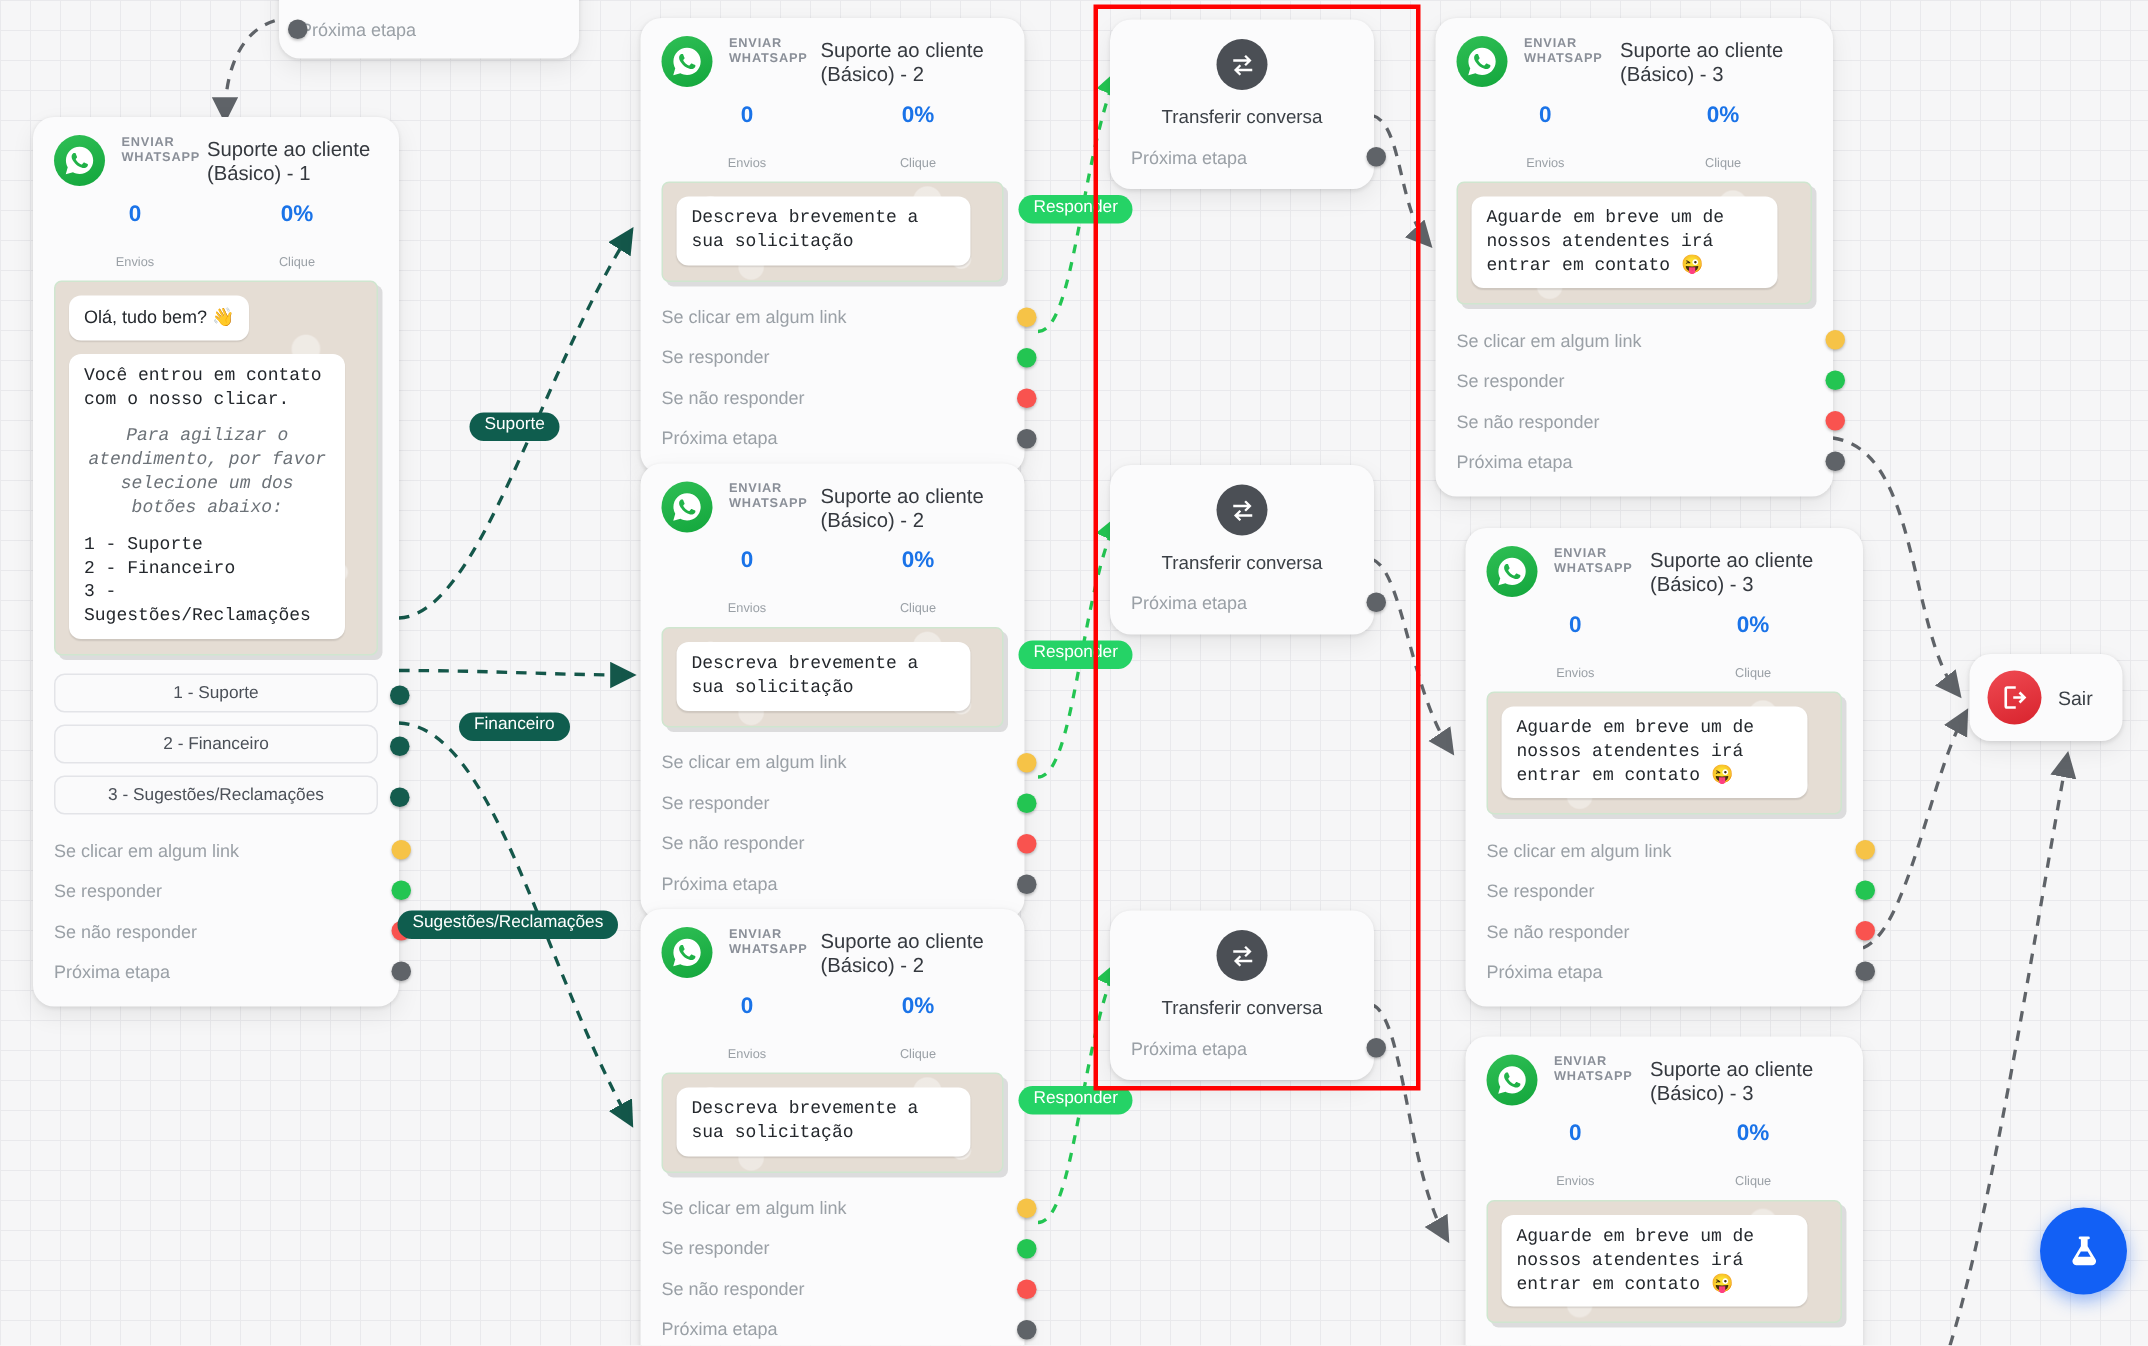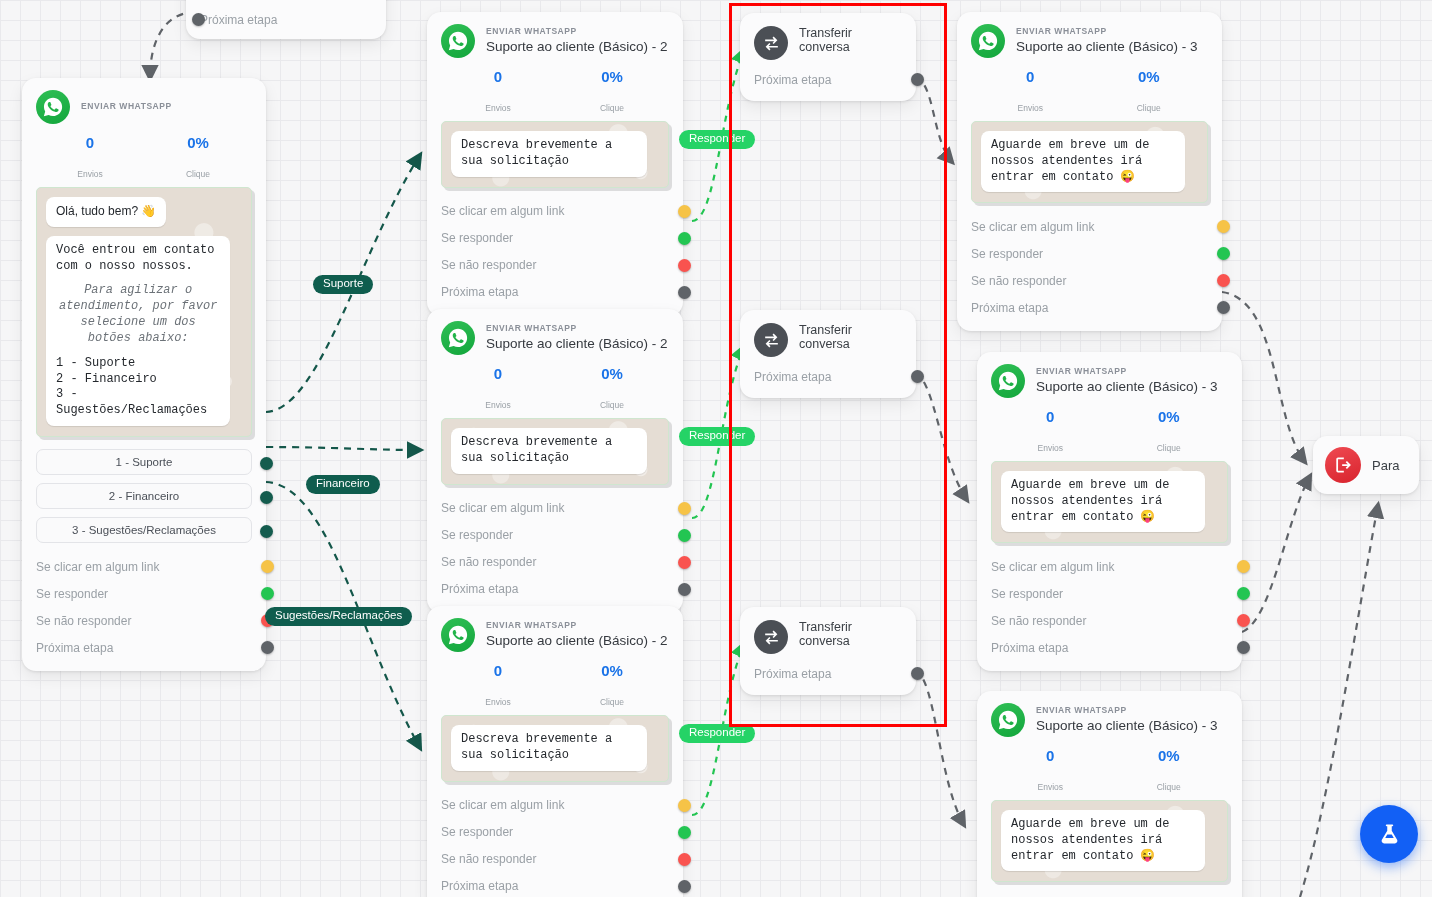--- a/index.html
+++ b/index.html
@@ -30,21 +30,21 @@
     padding: 12px 14px 10px 14px;
   }
   .node-head { display: flex; align-items: center; gap: 11px; }
   .wa-badge {
     width: 34px; height: 34px; border-radius: 50%;
     background: linear-gradient(160deg,#2fbf55,#13a63c);
     display: flex; align-items: center; justify-content: center;
     flex: 0 0 34px;
   }
   .wa-badge svg { width: 22px; height: 22px; fill: #ffffff; }
-  .head-text { display: flex; flex-direction: column; line-height: 1.15; }
+  .head-text { display: flex; flex-direction: row; line-height: 1.15; }
   .kicker {
     font-size: 8.5px; letter-spacing: .55px; color: #8a8f98;
     text-transform: uppercase; font-weight: 600;
   }
   .node-title { font-size: 13.5px; color: #35393f; margin-top: 2px; }
 
   .stats { display: flex; margin: 10px 0 8px 0; }
   .stat { flex: 1; text-align: center; }
   .stat .val { font-size: 15px; font-weight: 700; color: #1a73e8; }
   .stat .lbl { font-size: 8.5px; color: #9aa0a6; margin-top: 18px; }
@@ -115,21 +115,21 @@
 
   
   .tnode {
     position: absolute;
     background: #fbfbfc;
     border-radius: 14px;
     box-shadow: 0 1px 3px rgba(0,0,0,.10), 0 6px 16px rgba(0,0,0,.07);
     padding: 13px 14px 8px 14px;
     width: 176px;
   }
-  .tnode-head { display: flex; gap: 11px; }
+  .tnode-head { display: flex; align-items: center; gap: 11px; flex-direction: column; }
   .t-badge {
     width: 34px; height: 34px; border-radius: 50%;
     background: #4b4f55; flex: 0 0 34px;
     display: flex; align-items: center; justify-content: center;
   }
   .t-badge svg { width: 19px; height: 19px; stroke: #fff; fill: none; stroke-width: 2; }
   .tnode-title { font-size: 12.5px; color: #3b4046; }
 
   
   .exitnode {
@@ -234,36 +234,37 @@
 
   <div class="node" style="left:22px; top:78px; width:244px;">
     <div class="node-head">
       <span class="wa-badge">
         <svg viewBox="0 0 24 24">
             <path d="M12.04 2C6.58 2 2.13 6.45 2.13 11.91c0 1.75.46 3.46 1.32 4.96L2 22l5.25-1.38c1.45.79 3.08 1.21 4.79 1.21h.01c5.46 0 9.91-4.45 9.91-9.91C21.96 6.45 17.5 2 12.04 2zm5.8 14.06c-.24.68-1.2 1.25-1.96 1.41-.52.11-1.2.2-3.49-.75-2.93-1.21-4.81-4.18-4.96-4.37-.14-.19-1.18-1.57-1.18-3s.75-2.13 1.02-2.42c.27-.29.58-.36.78-.36l.56.01c.18.01.42-.07.66.5.24.59.83 2.03.9 2.18.07.15.12.32.02.51-.1.19-.15.31-.29.48-.15.17-.31.38-.44.51-.15.15-.3.3-.13.59.17.29.76 1.25 1.63 2.03 1.12 1 2.06 1.31 2.35 1.46.29.15.46.12.63-.07.17-.19.73-.85.92-1.14.19-.29.39-.24.66-.15.27.1 1.7.8 1.99.95.29.15.48.22.55.34.08.12.08.68-.16 1.36z"></path>
           </svg>
       </span>
       <span class="head-text">
         <span class="kicker">ENVIAR WHATSAPP</span>
+        <span class="node-title">Suporte ao cliente (Básico) - 1</span>
       </span>
     </div>
     <div class="stats">
       <div class="stat">
         <div class="val">0</div>
         <div class="lbl">Envios</div>
       </div>
       <div class="stat">
         <div class="val">0%</div>
         <div class="lbl">Clique</div>
       </div>
     </div>
     <div class="chat">
       <div class="bubble short">Olá, tudo bem? 👋</div>
       <div class="bubble">
-        <p>Você entrou em contato com o nosso nossos.</p>
+        <p>Você entrou em contato com o nosso clicar.</p>
         <p class="gap ital">Para agilizar o atendimento, por favor selecione um dos botões abaixo:</p>
         <p class="gap">1 - Suporte</p>
         <p>2 - Financeiro</p>
         <p>3 - Sugestões/Reclamações</p>
       </div>
     </div>
     <div class="choices">
       <div class="choice" style="position:relative;">
         <span>1 - Suporte</span>
         <span class="dot teal"></span>
@@ -609,21 +610,21 @@
     </div>
   </div>
 
   <div class="exitnode" style="left:1313px; top:436px;">
     <span class="exit-badge">
       <svg viewBox="0 0 24 24">
           <path d="M13 4H6a1 1 0 0 0-1 1v14a1 1 0 0 0 1 1h7"></path>
           <path d="M11 12h9M16 8l4 4-4 4"></path>
         </svg>
     </span>
-    <span class="exit-label">Para</span>
+    <span class="exit-label">Sair</span>
   </div>
 
   <div class="pill teal" style="left:313px; top:275px;">Suporte</div>
   <div class="pill teal" style="left:306px; top:440px;margin-top:35px;">Financeiro</div>
   <div class="pill teal" style="left:265px; top:607px;">Sugestões/Reclamações</div>
 
   <div class="pill green" style="left:679px; top:130px;">Responder</div>
   <div class="pill green" style="left:679px; top:427px;">Responder</div>
   <div class="pill green" style="left:679px; top:724px;">Responder</div>
 

